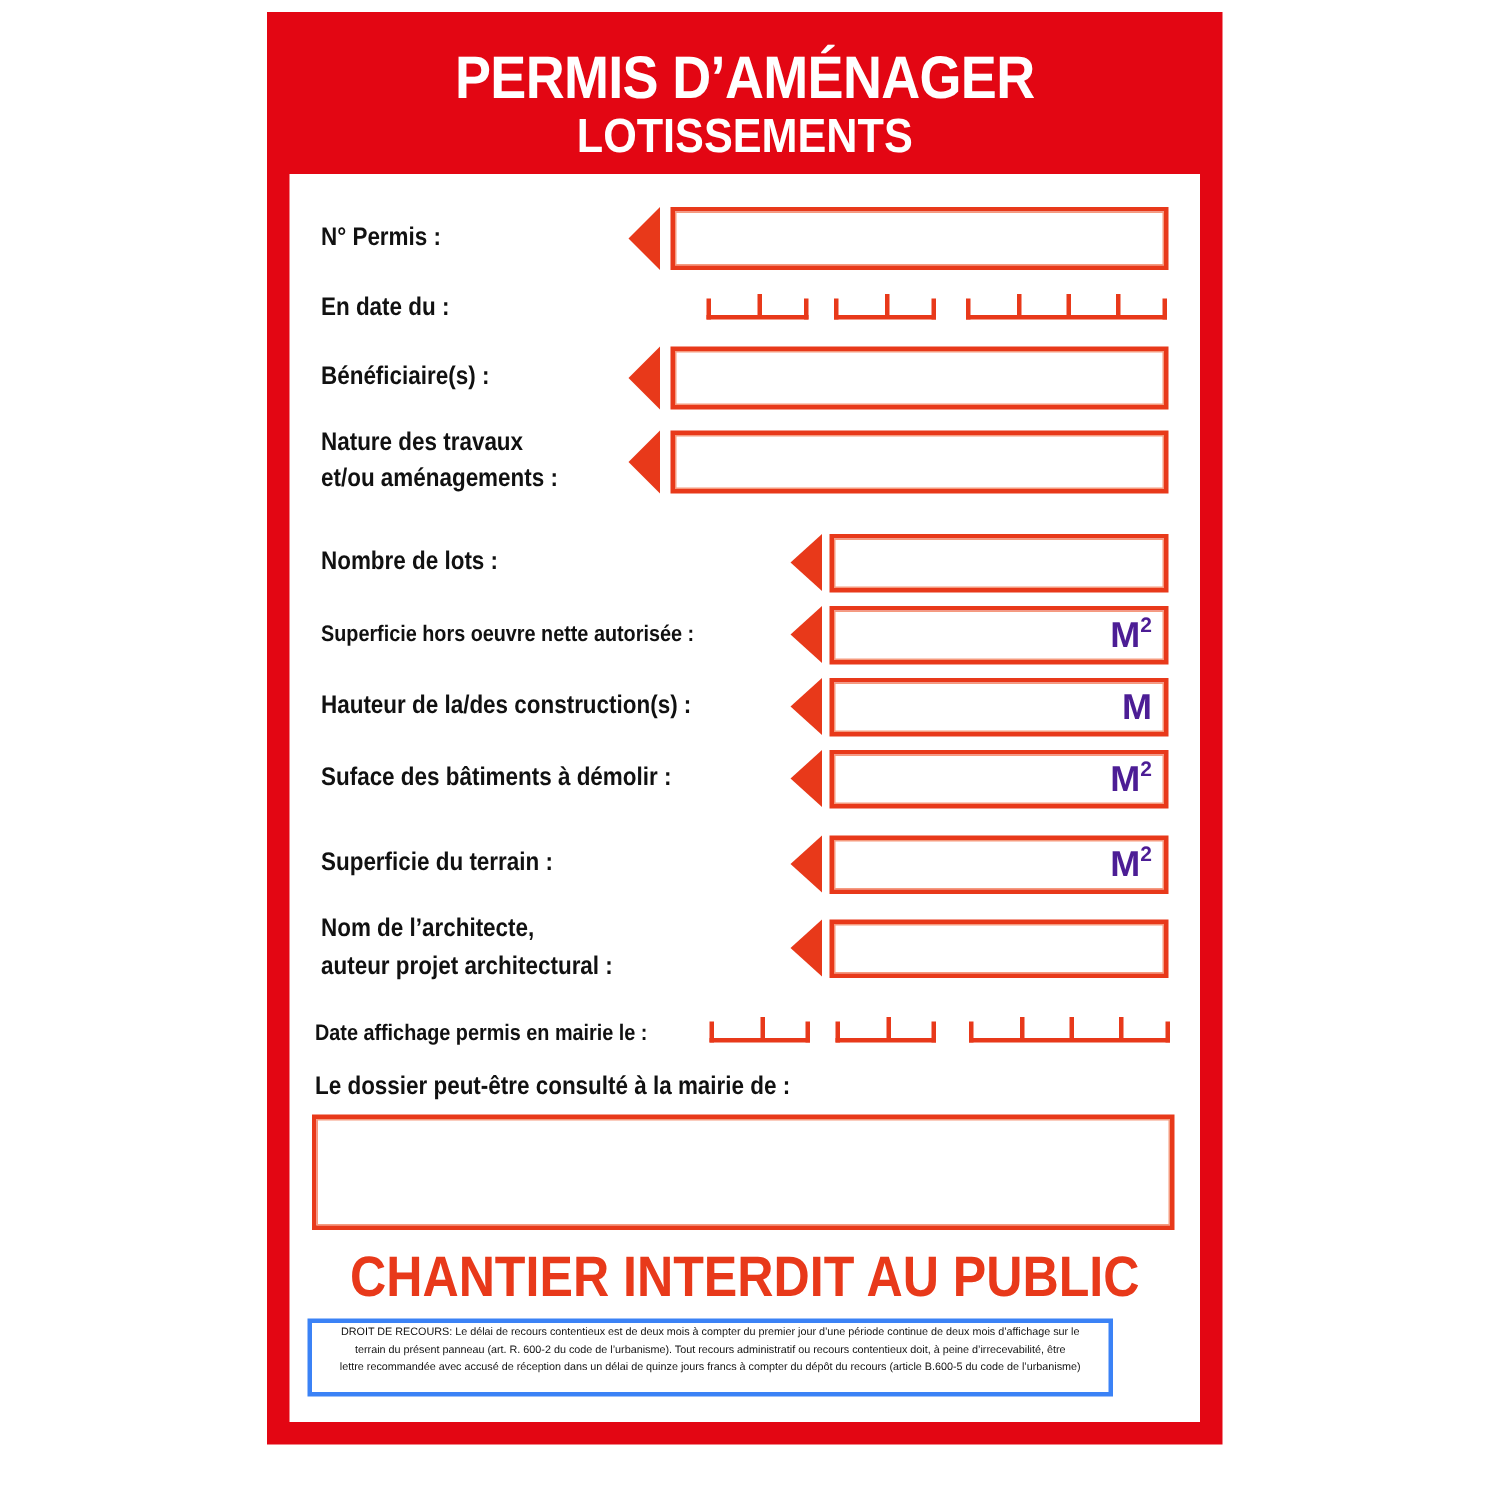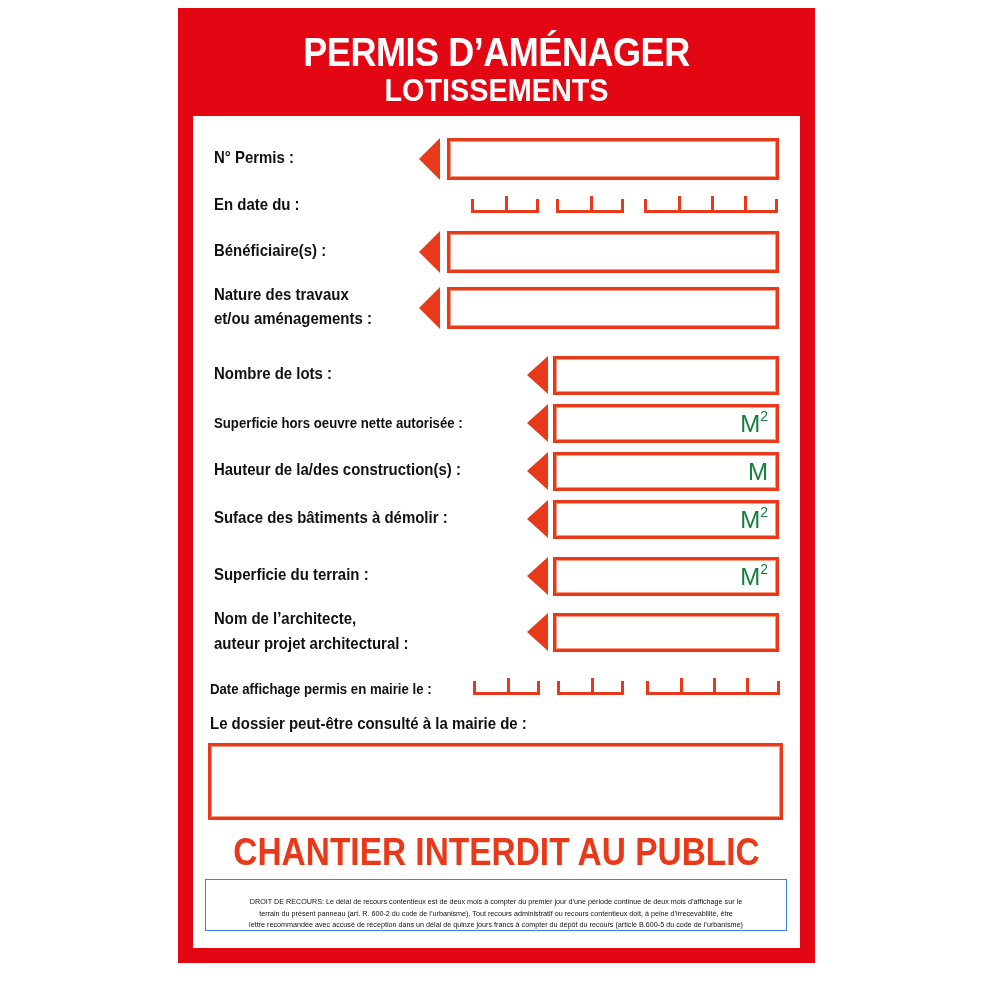--- a/index.html
+++ b/index.html
@@ -6,26 +6,26 @@
   body { width:993px; height:993px; background:#ffffff; position:relative; overflow:hidden; font-family:"Liberation Sans", sans-serif; }
   .sign { position:absolute; left:178px; top:8px; width:637px; height:955px; background:#e30613; }
   .title1 { position:absolute; left:0; width:637px; top:22px; text-align:center; color:#fff; font-weight:bold; font-size:40px; line-height:44px; letter-spacing:-0.5px; transform:scaleX(0.9); }
   .title2 { position:absolute; left:0; width:637px; top:64px; text-align:center; color:#fff; font-weight:bold; font-size:32px; line-height:36px; transform:scaleX(0.9); }
   .panel { position:absolute; left:15px; top:108px; width:607px; height:832px; background:#fff; }
   .lbl { position:absolute; color:#111; font-weight:bold; font-size:17px; line-height:22px; white-space:nowrap; transform-origin:left center; transform:scaleX(0.88); }
   .lbl.small { font-size:15px; }
   .box { position:absolute; border:3px solid #e8391a; box-sizing:border-box; background:#fff; box-shadow: inset 0 0 0 1px #f59a7e; }
   .arrow { position:absolute; width:0; height:0; border-top:21px solid transparent; border-bottom:21px solid transparent; border-right:21px solid #e8391a; }
   .arrow.s { border-top:19px solid transparent; border-bottom:19px solid transparent; }
-  .unit { position:absolute; right:8px; top:50%; transform:translateY(-50%); color:#15803d; font-weight:normal; font-size:24px; }
+  .unit { position:absolute; right:8px; top:50%; transform:translateY(-50%); color:#4c1d95; font-weight:bold; font-size:24px; }
   .unit sup { font-size:14px; vertical-align:top; position:relative; top:-2px; }
   .dgroup { position:absolute; height:14px; border:3px solid #e8391a; border-top:none; box-sizing:border-box; }
   .dgroup .tick { position:absolute; bottom:0; width:3px; height:14px; background:#e8391a; }
   .banner { position:absolute; left:0; width:607px; top:715px; text-align:center; color:#e8391a; font-weight:bold; font-size:38px; line-height:42px; transform:scaleX(0.88); }
-  .legal { position:absolute; left:12px; top:763px; width:582px; height:52px; border:1px solid #3b82f6; box-sizing:border-box; padding:16px 4px; text-align:center; font-size:7.2px; line-height:11.5px; color:#111; }
+  .legal { position:absolute; left:12px; top:763px; width:537px; height:52px; border:3px solid #3b82f6; box-sizing:border-box; padding:0 4px; text-align:center; font-size:7.2px; line-height:11.5px; color:#111; }
 </style>
 </head>
 <body>
 
 <div class="sign">
   <div class="title1">PERMIS D’AMÉNAGER</div>
   <div class="title2">LOTISSEMENTS</div>
 
   <div class="panel">
 

